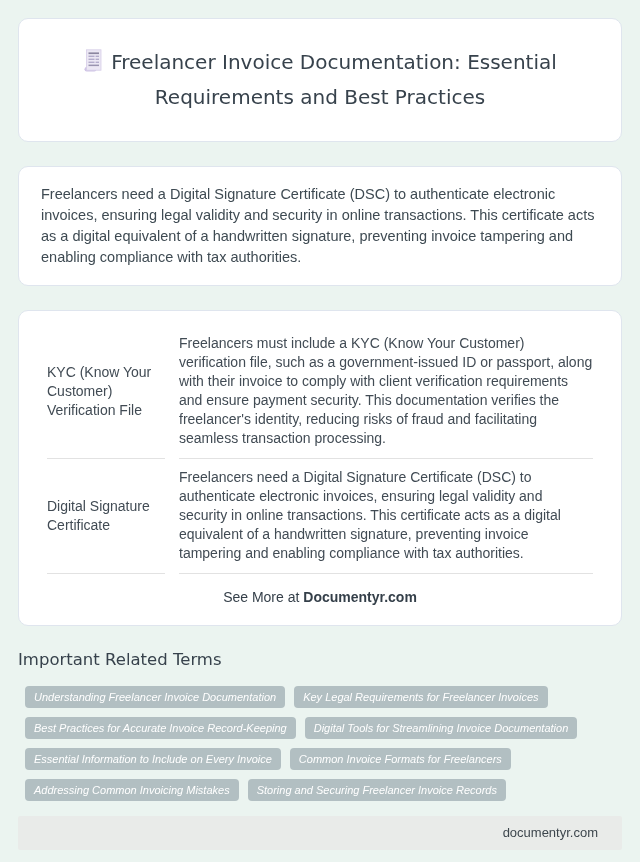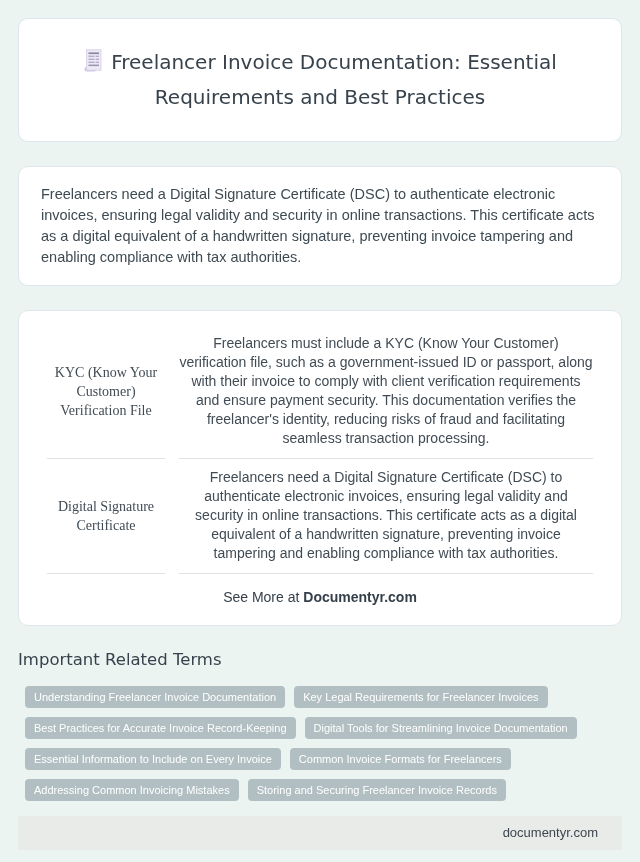--- a/index.html
+++ b/index.html
@@ -46,23 +46,22 @@
     border-collapse: separate;
     border-spacing: 14px 0;
   }
   table.details td {
     border-bottom: 1px solid #e2e2e2;
     padding: 9px 0 10px 0;
     vertical-align: middle;
     font-size: 14px;
     line-height: 19px;
     color: #414b54;
-    text-align: center;
   }
-  td.term { width: 118px; color: #4a545d; font-family: Liberation Serif, serif; }
+  td.term { width: 118px; color: #4a545d; }
   .see-more {
     margin-top: 15px;
     text-align: center;
     font-size: 14px;
     color: #343f49;
   }
   .see-more .brand { font-weight: 700; }
 
   
   h2.related-heading {
@@ -72,20 +71,21 @@
     color: #37424c;
     text-align: left;
     margin: 18px 0 17px 0;
   }
   .tags { padding: 0 7px; }
   .tag-row {
     display: flex;
     flex-wrap: wrap;
     gap: 9px;
     margin-bottom: 9px;
+    font-style: italic;
   }
   .tag {
     display: inline-block;
     background: #b2bfc2;
     color: #ffffff;
     font-size: 11px;
     line-height: 14px;
     padding: 4px 9px;
     border-radius: 4px;
     white-space: nowrap;

